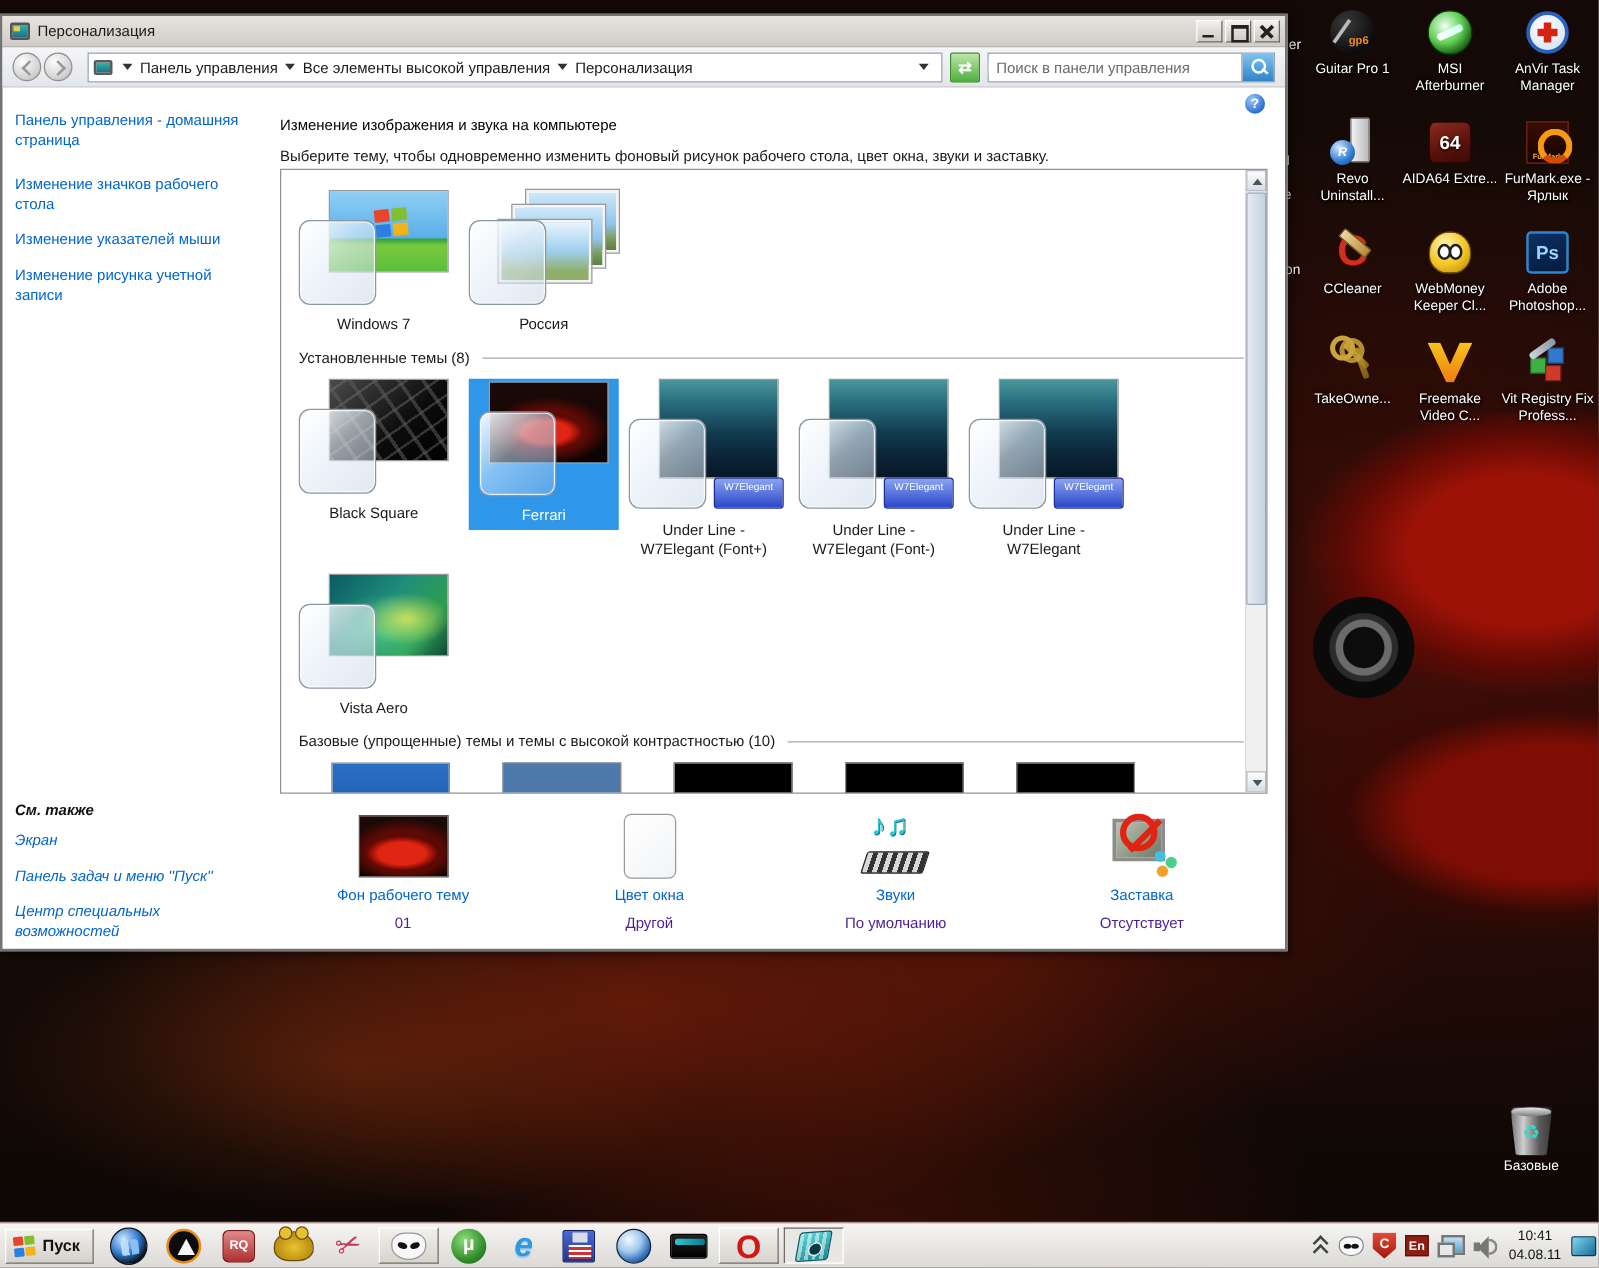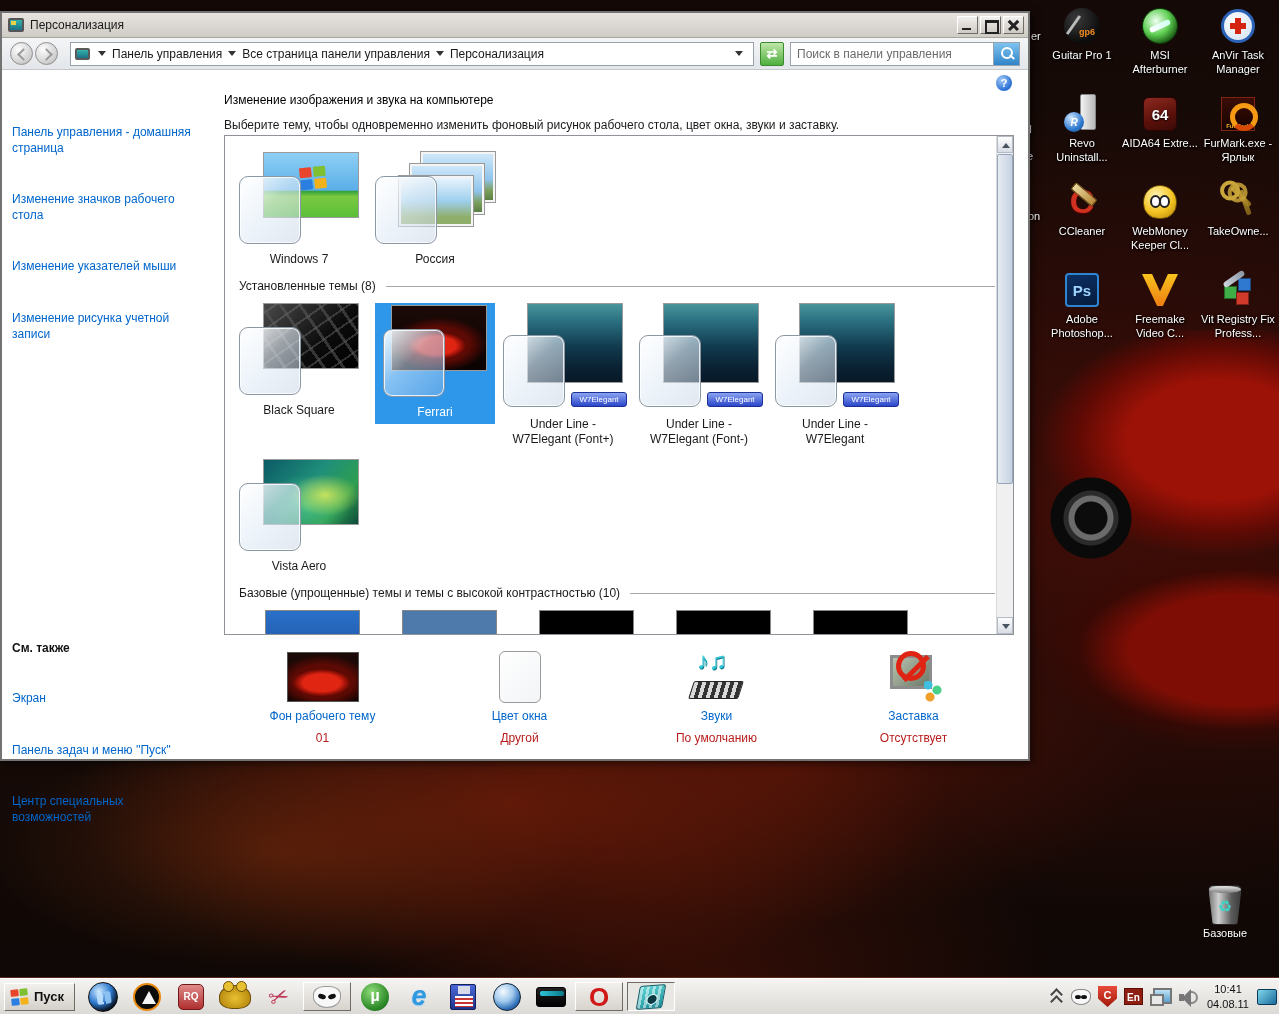--- a/index.html
+++ b/index.html
@@ -99,43 +99,43 @@
   .searchbox input { flex:1; border:0; outline:none; padding:0 6px; font-size:12px; font-family:"Liberation Sans",sans-serif; color:#333; }
   .searchbox input::placeholder { color:#6b6b6b; }
   .magbtn { width:26px; height:22px; background:linear-gradient(180deg,#7fc3ef,#2f84c8); border-left:1px solid #97a2ae; position:relative;}
   .magbtn::before{content:""; position:absolute; left:7px; top:4px; width:8px; height:8px; border:2px solid #fff; border-radius:50%;}
   .magbtn::after{content:""; position:absolute; left:15px; top:13px; width:6px; height:2px; background:#fff; transform:rotate(40deg);}
 
   .helpbtn { position:absolute; right:16px; top:62px; width:16px; height:16px; border-radius:50%;
     background:radial-gradient(circle at 35% 30%, #9fc8f5, #2a6fd4 70%); color:#fff; font-size:11px; font-weight:bold; text-align:center; line-height:16px;}
 
   .sidebar { position:absolute; left:10px; top:76px; width:200px; }
-  .slink { color:#0066cc; margin-bottom:13px; line-height:1.3; cursor:pointer; width:185px;margin-top:36px;}
+  .slink { color:#0066cc; margin-bottom:13px; line-height:1.3; cursor:pointer; width:185px;}
   .slink.home { margin-bottom:20px; }
-  .see-also { position:absolute; left:10px; top:628px; width:200px; }
+  .see-also { position:absolute; left:10px; top:628px; width:200px;font-style:italic; }
   .see-hdr { font-weight:bold; color:#111; margin-bottom:10px; }
 
   .main-head { position:absolute; left:222px; top:80px; color:#000; }
   .main-sub  { position:absolute; left:222px; top:105px; color:#1a1a1a; }
 
   .themebox { position:absolute; left:222px; top:122px; width:790px; height:500px;
     border:1px solid #8e9299; background:#fff; overflow:hidden; }
   .tb-inner { position:absolute; left:14px; top:0; right:18px; }
   .trow { display:flex; align-items:flex-start; }
   .titem { width:120px; margin-right:16px; cursor:pointer; }
   .titem .art { position:relative; height:94px; }
   .titem .shot { position:absolute; right:0; top:0; width:96px; height:66px; border:1px solid #9a9a9a; }
   .titem .glass { position:absolute; left:0; top:24px; width:62px; height:68px; border-radius:9px;
     border:1px solid #8a97a5; background:linear-gradient(135deg, rgba(255,255,255,.95), rgba(228,238,248,.62) 45%, rgba(196,210,226,.50));
     box-shadow:inset 0 0 0 1px rgba(255,255,255,.8); }
   .titem .tlabel { text-align:center; margin-top:6px; color:#1a1a1a; line-height:1.25;}
   .titem.tall .art { height:108px; }
   .titem.tall .shot { height:80px; }
   .titem.tall .glass { top:32px; height:72px;}
-  .badge { position:absolute; right:-4px; bottom:4px; width:56px; height:15px; border-radius:3px;
+  .badge { position:absolute; right:-4px; bottom:4px; width:56px; height:25px; border-radius:3px;
     background:linear-gradient(180deg,#8aa4f2,#2b46c8); border:1px solid #1c2f96; color:#fff;
     font-size:8px; text-align:center; line-height:13px; }
   .sel { background:#2e97ea; padding:2px 8px 4px 8px; margin-right:8px; }
   .sel .tlabel { color:#fff; }
   .sel .glass { background:linear-gradient(135deg, rgba(255,255,255,.95), rgba(205,228,250,.55) 45%, rgba(120,175,230,.55)); }
 
   .shot-w7 { background:linear-gradient(180deg,#8fd0f5 0%,#5aaee8 58%,#35a23c 60%,#7ac93f 68%,#5bbf3a 100%); position:relative;}
   .flag { position:absolute; left:36px; top:14px; width:26px; height:22px; transform:rotate(-6deg); display:grid; grid-template-columns:12px 12px; grid-gap:2px;}
   .flag i { display:block; height:10px; border-radius:1px;}
   .flag .f1{background:#e8452c;} .flag .f2{background:#7fc031;} .flag .f3{background:#2a7fe0;} .flag .f4{background:#f3b21a;}
@@ -174,21 +174,21 @@
   .sbtn.up{ top:0; } .sbtn.down{ bottom:0; }
   .sbtn::after{ content:""; position:absolute; left:4px; }
   .sbtn.up::after{ top:6px; border-left:4px solid transparent; border-right:4px solid transparent; border-bottom:5px solid #4a5360;}
   .sbtn.down::after{ top:6px; border-left:4px solid transparent; border-right:4px solid transparent; border-top:5px solid #4a5360;}
   .sthumb { position:absolute; left:0; top:18px; width:16px; height:330px; background:linear-gradient(90deg,#e7ebf2,#c6d2e2); border:1px solid #98a6ba; border-radius:2px;}
 
   .settings { position:absolute; left:222px; top:636px; width:790px; display:flex; }
   .setting { width:197px; text-align:center; cursor:pointer;}
   .setting .sicon { height:56px; display:flex; align-items:center; justify-content:center; }
   .setting .slabel { color:#0066cc; margin-top:4px; }
-  .setting .svalue { color:#b91c1c; margin-top:8px; }
+  .setting .svalue { color:#4c1d95; margin-top:8px; }
   .ic-bg { width:72px; height:50px; border:1px solid #555; }
   .ic-color { width:42px; height:52px; border:1px solid #9a9a9a; border-radius:6px; background:linear-gradient(135deg,#ffffff,#f2f4f6); }
   .ic-sound { position:relative; width:56px; height:52px; }
   .ic-sound .kbd { position:absolute; left:2px; bottom:4px; width:50px; height:18px; background:
       repeating-linear-gradient(90deg,#d8d8d8 0 4px,#333 4px 8px), linear-gradient(180deg,#555,#111);
       transform:skewX(-18deg); border:1px solid #222; border-radius:2px;}
   .ic-sound .nts { position:absolute; left:8px; top:-4px; color:#2ec6d8; font-size:24px; text-shadow:1px 1px 0 #0a7a88; }
   .ic-ss { position:relative; width:56px; height:52px; }
   .ic-ss .mon { position:absolute; left:4px; top:4px; width:42px; height:34px; background:linear-gradient(135deg,#b8c4b0,#6d7a68); border:3px solid #8c8c8c; }
   .ic-ss .nosign { position:absolute; left:10px; top:0; width:30px; height:30px; border:5px solid #e02414; border-radius:50%; }
@@ -318,32 +318,32 @@
     <div class="dlabel">CCleaner</div>
   </div>
   <div class="dicon">
     <div class="art">
         <div class="a-wm"></div>
       </div>
     <div class="dlabel">WebMoney Keeper Cl...</div>
   </div>
   <div class="dicon">
     <div class="art">
+        <div class="a-ps">Ps</div>
+      </div>
+    <div class="dlabel">Adobe Photoshop...</div>
+  </div>
+  <div class="dicon">
+    <div class="art">
         <div class="a-keys">
           <i class="k k1"></i>
           <i class="k k2"></i>
         </div>
       </div>
     <div class="dlabel">TakeOwne...</div>
-  </div>
-  <div class="dicon">
-    <div class="art">
-        <div class="a-ps">Ps</div>
-      </div>
-    <div class="dlabel">Adobe Photoshop...</div>
   </div>
   <div class="dicon">
     <div class="art">
         <div class="a-fm"></div>
       </div>
     <div class="dlabel">Freemake Video C...</div>
   </div>
   <div class="dicon">
     <div class="art">
         <div class="a-vit">
@@ -379,21 +379,21 @@
   </div>
 
   <div class="toolbar">
     <div class="navbtn back"></div>
     <div class="navbtn fwd"></div>
     <div class="addrbar">
       <div class="addr-ico"></div>
       <span class="carat"></span>
       <span class="seg">Панель управления</span>
       <span class="carat"></span>
-      <span class="seg">Все страница панели управления</span>
+      <span class="seg">Все элементы высокой управления</span>
       <span class="carat"></span>
       <span class="seg">Персонализация</span>
       <span class="carat addr-dd"></span>
     </div>
     <div class="refresh">⇄</div>
     <div class="searchbox" style="margin-left:6px;">
       <input type="text" placeholder="Поиск в панели управления" style="">
       <div class="magbtn"></div>
     </div>
   </div>

